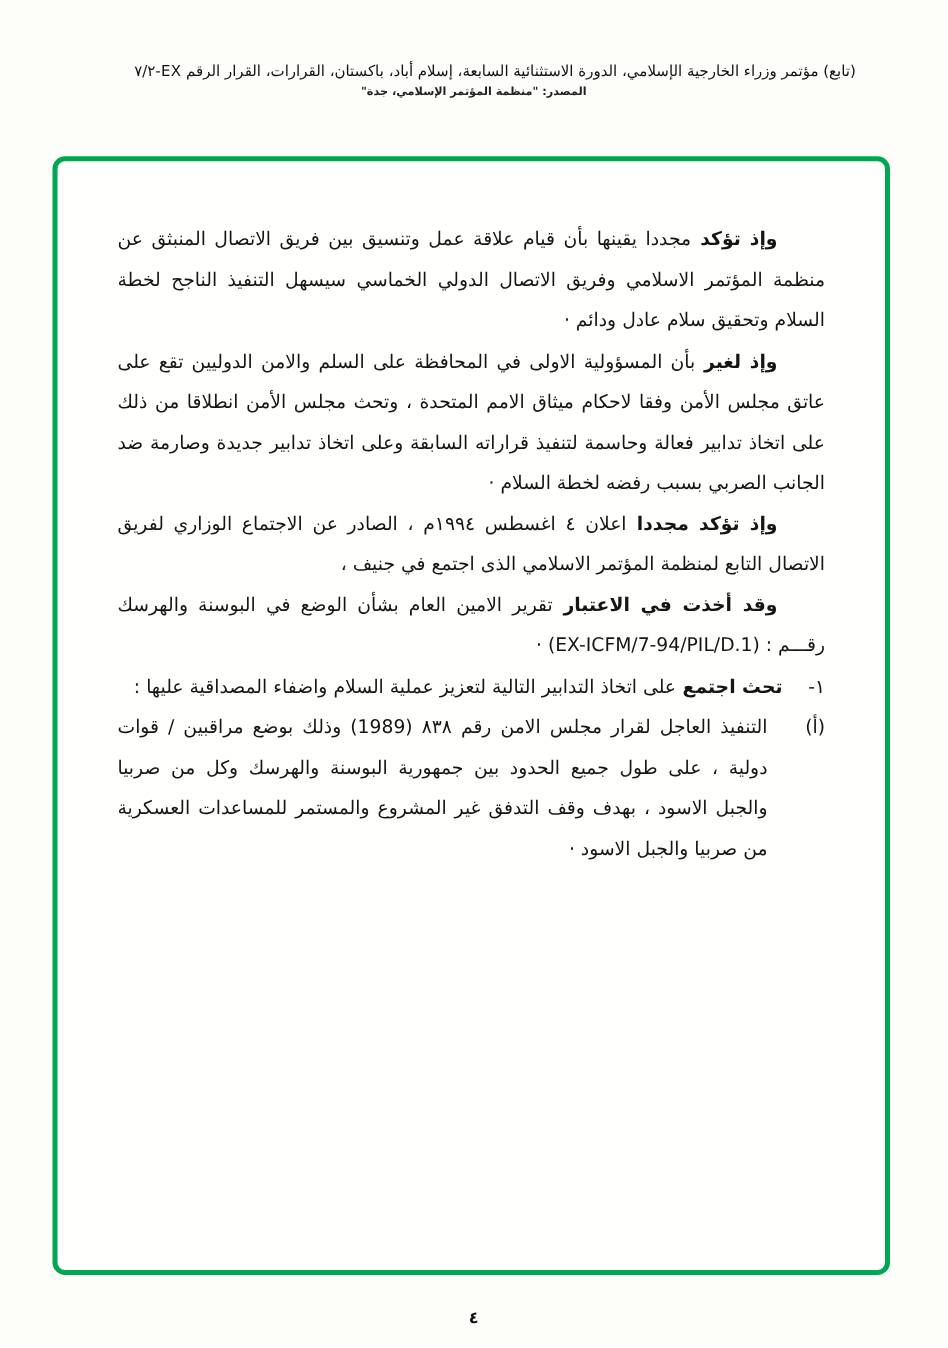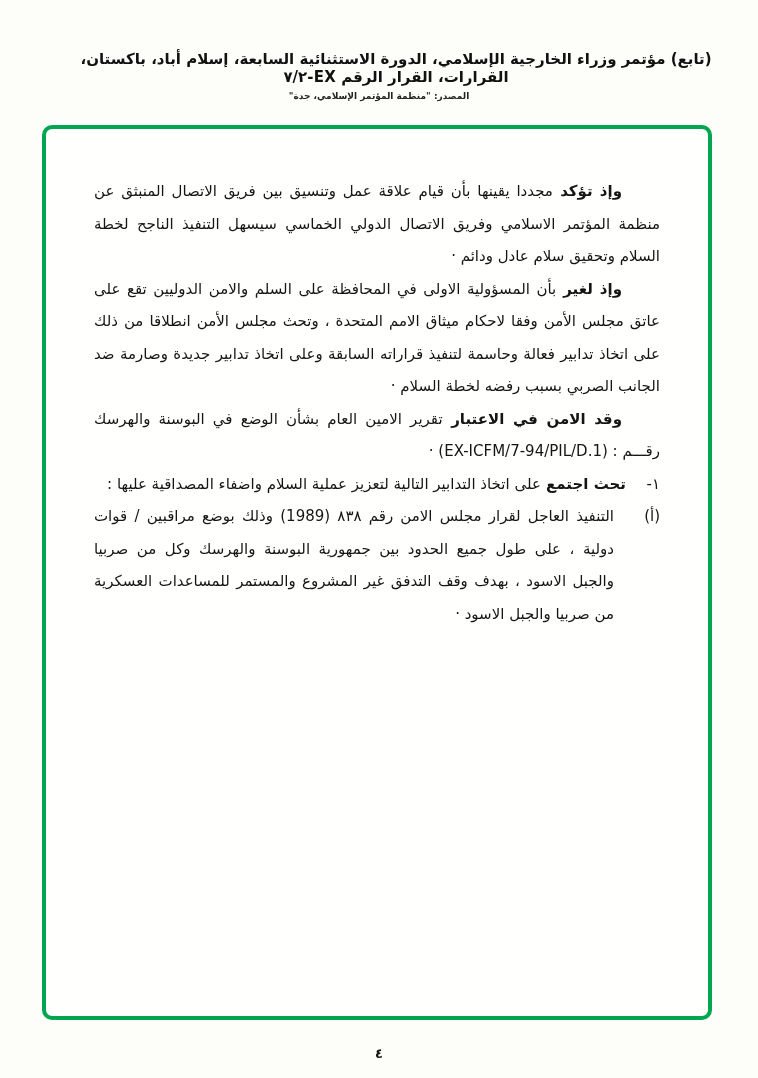--- a/index.html
+++ b/index.html
@@ -14,22 +14,22 @@
   }
   .header {
     position: absolute;
     top: 50px;
     left: 0;
     right: 0;
     text-align: center;
     direction: rtl;
   }
   .header-title {
-    font-size: 15px;
-    font-weight: bold;
+    font-size: 12px;
+    font-weight: normal;
     letter-spacing: 0.2px;
     padding: 0 30px;
     margin-left: 34px;
   }
   .header-source {
     font-size: 9px;
     font-weight: bold;
     margin-top: 5px;
     color: #222;
   }
@@ -93,21 +93,22 @@
 
   <div class="header">
     <div class="header-title">(تابع) مؤتمر وزراء الخارجية الإسلامي، الدورة الاستثنائية السابعة، إسلام أباد، باكستان، القرارات، القرار الرقم ‎EX-٧/٢‎</div>
     <div class="header-source">المصدر: "منظمة المؤتمر الإسلامي، جدة"</div>
   </div>
 
   <div class="content-box">
     <div class="content" id="content">
         <p class="block plain"><span class="bold">وإذ تؤكد </span><span class="regular">مجددا يقينها بأن قيام علاقة عمل وتنسيق بين فريق الاتصال المنبثق عن منظمة المؤتمر الاسلامي وفريق الاتصال الدولي الخماسي سيسهل التنفيذ الناجح لخطة السلام وتحقيق سلام عادل ودائم ·</span></p>
         <p class="block plain"><span class="bold">وإذ لغير </span><span class="regular">بأن المسؤولية الاولى في المحافظة على السلم والامن الدوليين تقع على عاتق مجلس الأمن وفقا لاحكام ميثاق الامم المتحدة ، وتحث مجلس الأمن انطلاقا من ذلك على اتخاذ تدابير فعالة وحاسمة لتنفيذ قراراته السابقة وعلى اتخاذ تدابير جديدة وصارمة ضد الجانب الصربي بسبب رفضه لخطة السلام ·</span></p>
-        <p class="block plain"><span class="bold">وقد الامن في الاعتبار </span><span class="regular">تقرير الامين العام بشأن الوضع في البوسنة والهرسك رقـــم : ‎(EX-ICFM/7-94/PIL/D.1)‎ ·</span></p>
+        <p class="block plain"><span class="bold">وإذ تؤكد مجددا </span><span class="regular">اعلان ٤ اغسطس ١٩٩٤م ، الصادر عن الاجتماع الوزاري لفريق الاتصال التابع لمنظمة المؤتمر الاسلامي الذى اجتمع في جنيف ،</span></p>
+        <p class="block plain"><span class="bold">وقد أخذت في الاعتبار </span><span class="regular">تقرير الامين العام بشأن الوضع في البوسنة والهرسك رقـــم : ‎(EX-ICFM/7-94/PIL/D.1)‎ ·</span></p>
         <p class="block numbered"><span class="num-marker">١-</span><span class="bold">تحث اجتمع </span><span class="regular">على اتخاذ التدابير التالية لتعزيز عملية السلام واضفاء المصداقية عليها :</span></p>
         <div class="block lettered">
           <span class="marker">(أ)</span>
           <p class="para"><span class="regular">التنفيذ العاجل لقرار مجلس الامن رقم ٨٣٨ (1989) وذلك بوضع مراقبين / قوات دولية ، على طول جميع الحدود بين جمهورية البوسنة والهرسك وكل من صربيا والجبل الاسود ، بهدف وقف التدفق غير المشروع والمستمر للمساعدات العسكرية من صربيا والجبل الاسود ·</span></p>
         </div>
       </div>
   </div>
 
   <div class="footer">
     <span class="page-number">٤</span>

